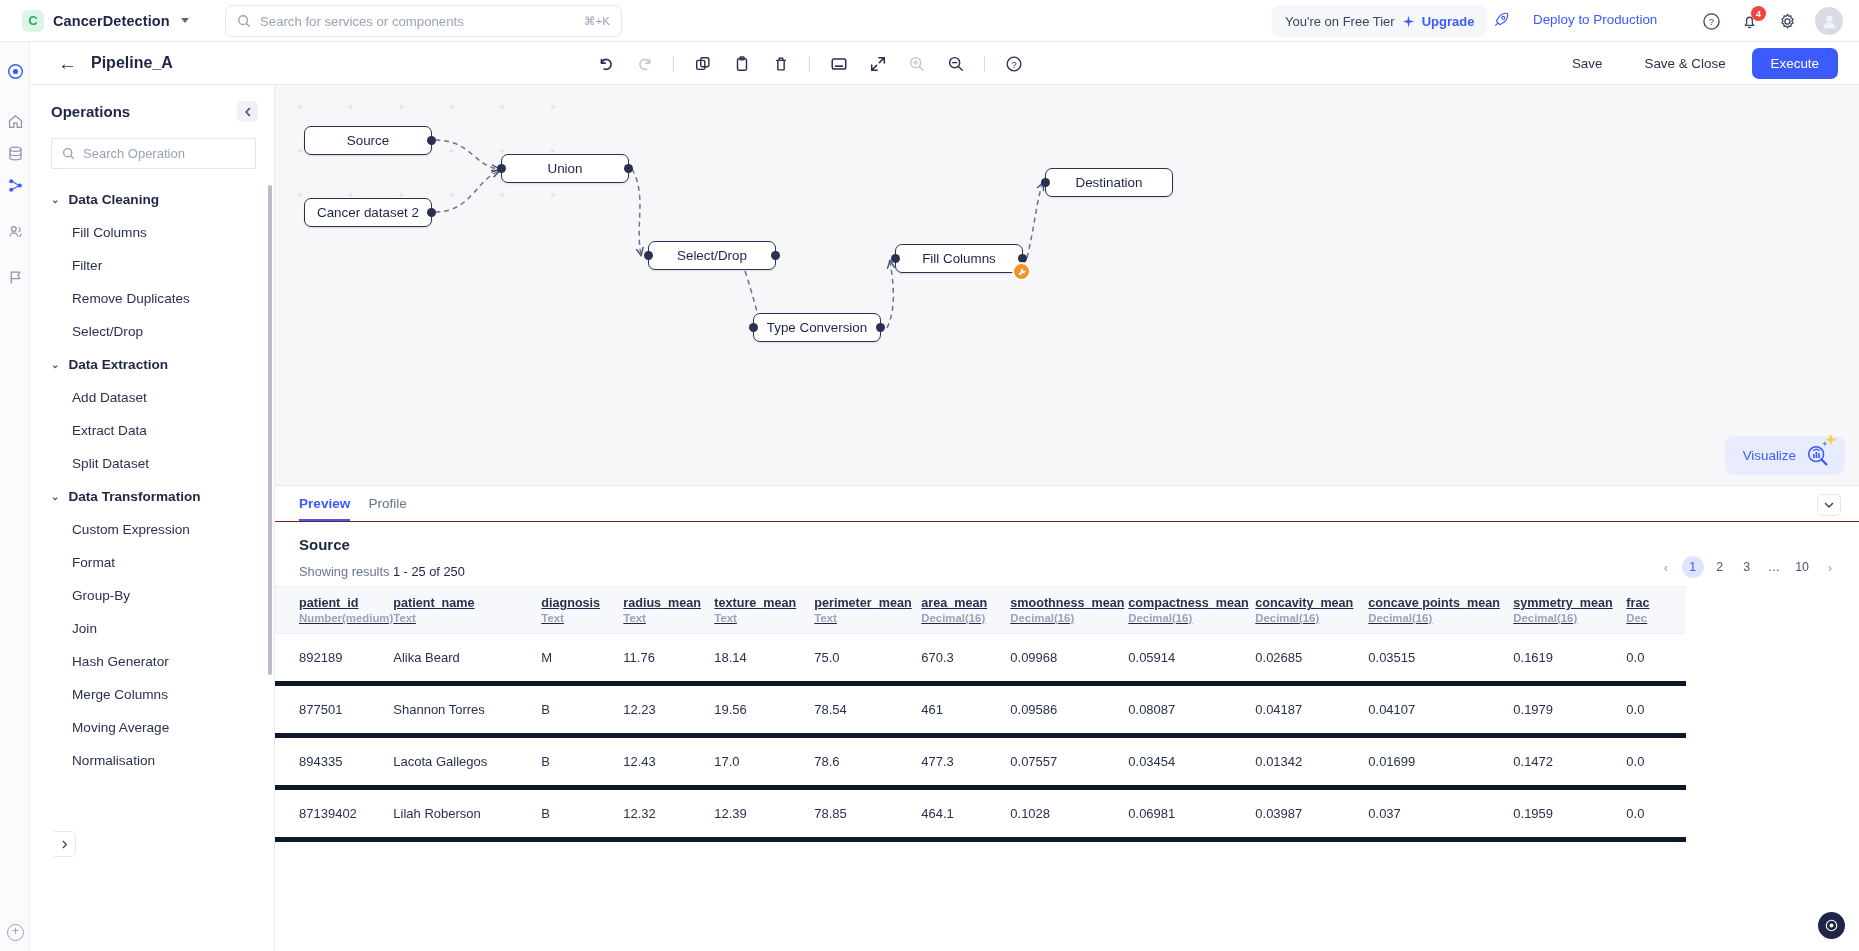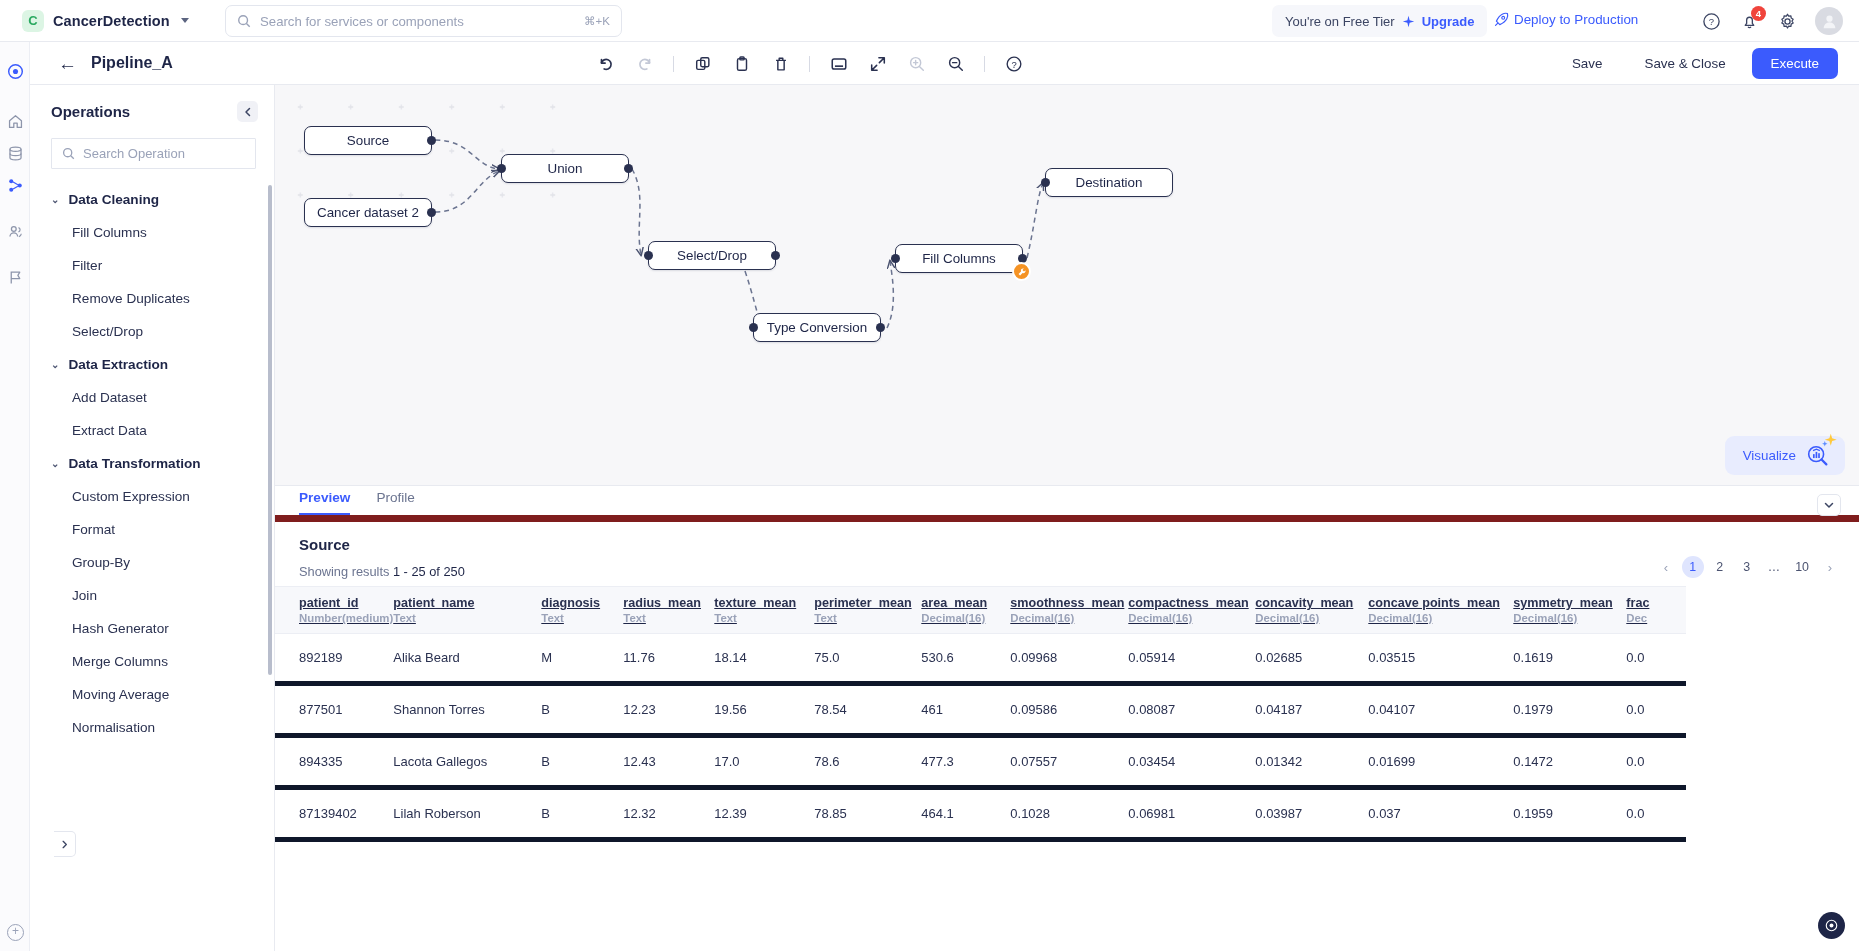--- a/index.html
+++ b/index.html
@@ -37,21 +37,21 @@
   #searchbar .kbd { font-size: 11.5px; color: #9aa2b8; }
   .tier-pill {
     position: absolute; left: 1272px; top: 5px; height: 32px;
     background: #f6f7fb; border-radius: 7px;
     display: flex; align-items: center; gap: 7px; padding: 0 13px;
   }
   .tier-pill .t1 { font-size: 13px; color: #3c4563; }
   .tier-pill .t2 { font-size: 13px; color: #3b5bfd; font-weight: 600; }
   .deploy {
     position: absolute; left: 1493px; top: 11px;
-    display: flex; align-items: center; gap: 4px;
+    display: flex; align-items: center; gap: 23px;
     font-size: 13.4px; color: #3b5bfd; font-weight: 500;
   }
   .tb-icons { position: absolute; right: 16px; top: 0; height: 42px; display: flex; align-items: center; gap: 17px; }
   .tb-ic { position: relative; width: 21px; height: 21px; color: #3c4563; display:flex; align-items:center; justify-content:center; }
   .badge-n {
     position: absolute; top: -5px; right: -6px; min-width: 15px; height: 15px;
     border-radius: 8px; background: #f0443c; color: #fff;
     font-size: 9.5px; font-weight: 700;
     display: flex; align-items: center; justify-content: center; padding: 0 3px;
   }
@@ -160,21 +160,21 @@
     background: #e8ecfe; border-radius: 9px;
     display: flex; align-items: center; gap: 9px; padding: 0 14px 0 18px;
   }
   #visualize .lbl { font-size: 13.4px; color: #3b5bfd; }
 
   
   #bottom {
     position: absolute; left: 275px; top: 485px; width: 1584px; height: 466px;
     background: #fff; border-top: 1px solid #e8eaf0;
   }
-  #tabs { display: flex; align-items: flex-end; height: 36px; padding-left: 24px; gap: 26px; border-bottom: 7px solid #7f1d1d; }
+  #tabs { display: flex; align-items: flex-end; height: 36px; padding-left: 24px; gap: 18px; border-bottom: 1px solid #7f1d1d; }
   .tab { font-size: 13.6px; color: #6b7490; padding-bottom: 8px; border-bottom: 2.5px solid transparent; }
   .tab.active { color: #3b5bfd; font-weight: 600; border-bottom-color: #3b5bfd; }
   #panel-collapse {
     position: absolute; right: 18px; top: 8px; width: 24px; height: 22px;
     border: 1px solid #e3e6ee; border-radius: 5px;
     display: flex; align-items: center; justify-content: center; font-size: 10px; color: #3c4563;
   }
   #src-title { padding: 14px 0 0 24px; font-size: 15px; font-weight: 700; color: #1e2547; }
   #res-line { padding: 11px 0 0 24px; font-size: 12.8px; color: #6b7490; }
   #res-line b { color: #1e2547; font-weight: 400; }
@@ -407,20 +407,21 @@
       <div class="op-item">Fill Columns</div>
       <div class="op-item">Filter</div>
       <div class="op-item">Remove Duplicates</div>
       <div class="op-item">Select/Drop</div>
       <div class="op-group">
         <span class="chev" style="line-height: 6px;">⌄</span>
         <span>Data Extraction</span>
       </div>
       <div class="op-item">Add Dataset</div>
       <div class="op-item">Extract Data</div>
+      <div class="op-item">Split Dataset</div>
       <div class="op-group">
         <span class="chev" style="line-height: 6px;">⌄</span>
         <span>Data Transformation</span>
       </div>
       <div class="op-item">Custom Expression</div>
       <div class="op-item">Format</div>
       <div class="op-item">Group-By</div>
       <div class="op-item">Join</div>
       <div class="op-item">Hash Generator</div>
       <div class="op-item">Merge Columns</div>
@@ -603,21 +604,21 @@
           </tr>
         </thead>
       <tbody id="tbody">
           <tr>
             <td class="c0">892189</td>
             <td>Alika Beard</td>
             <td>M</td>
             <td>11.76</td>
             <td>18.14</td>
             <td>75.0</td>
-            <td>530.6</td>
+            <td>670.3</td>
             <td>0.09968</td>
             <td>0.05914</td>
             <td>0.02685</td>
             <td>0.03515</td>
             <td>0.1619</td>
             <td>0.0</td>
           </tr>
           <tr>
             <td class="c0">877501</td>
             <td>Shannon Torres</td>

